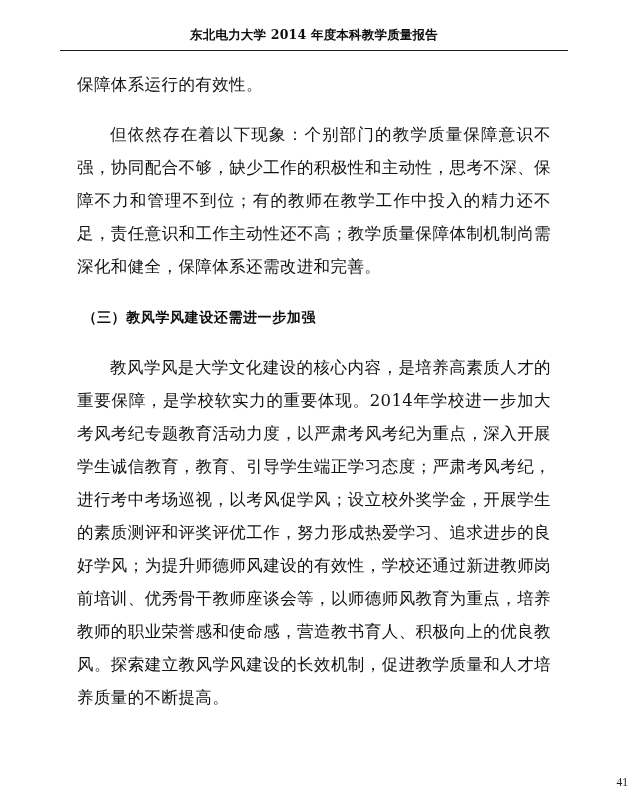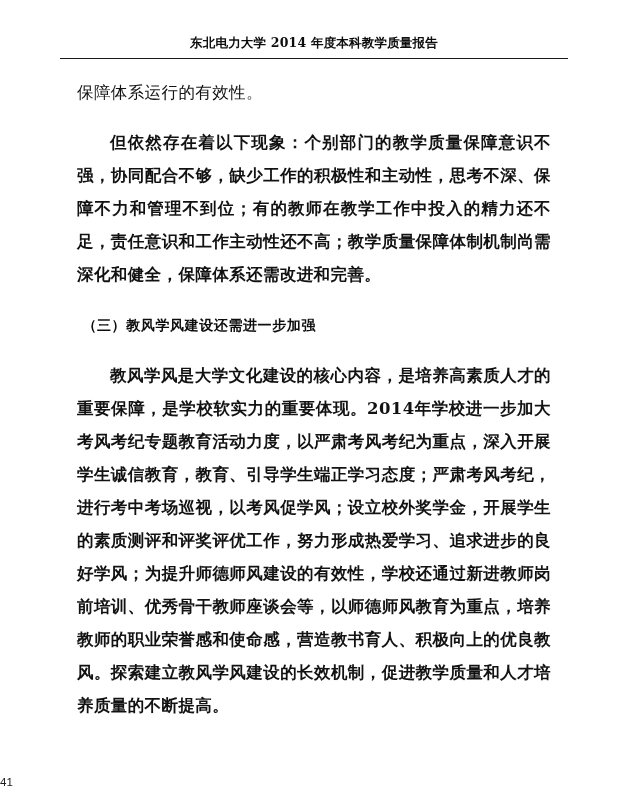--- a/index.html
+++ b/index.html
@@ -13,21 +13,21 @@
     font-family: "DejaVu Serif", serif;
     color: #111111;
     position: relative;
     overflow: hidden;
   }
   .page {
     position: relative;
     width: 628px;
     height: 812px;
     box-sizing: border-box;
-    padding: 8px 60px;
+    padding: 0 60px;
   }
   .header {
     padding-top: 27px;
     text-align: center;
     font-size: 12.5px;
     font-weight: bold;
     letter-spacing: 0.2px;
     color: #0d0d0d;
     font-family: "DejaVu Serif", serif;
   }
@@ -43,40 +43,39 @@
     margin: 17px;
     font-size: 16.5px;
     line-height: 33px;
     text-align: justify;
     text-justify: inter-ideograph;
     letter-spacing: 0.4px;
     color: #121212;
   }
   p.indent {
     text-indent: 2em;
-    font-weight: bold;
   }
   h2.sec-title {
     margin: 4px 0 0 0;
     font-size: 14px;
     line-height: 34px;
     font-weight: bold;
     text-indent: 1.6em;
     letter-spacing: 0.6px;
     color: #0d0d0d;
   }
   .page-number {
     position: absolute;
     left: 0;
     right: 0;
     bottom: 24px;
-    text-align: left;
+    text-align: right;
     font-size: 11.5px;
     color: #1a1a1a;
-    font-family: Liberation Sans, sans-serif;
+    font-family: Liberation Serif, serif;
   }
 </style>
 </head>
 <body>
 
 <div class="page">
 
   <div class="header">
     <div>东北电力大学 2014 年度本科教学质量报告</div>
     <div class="header-rule"></div>

